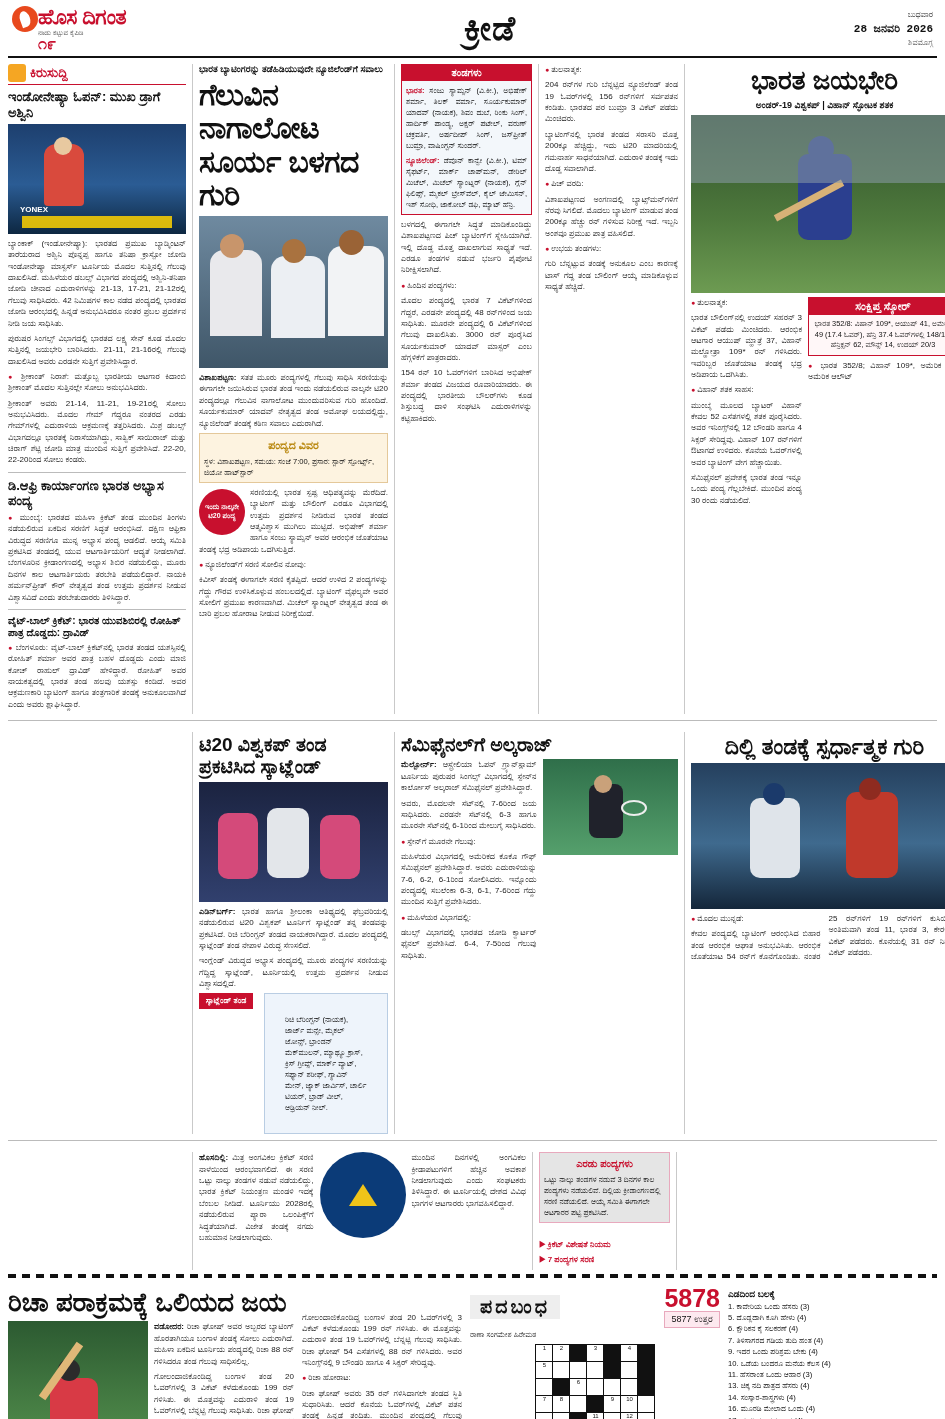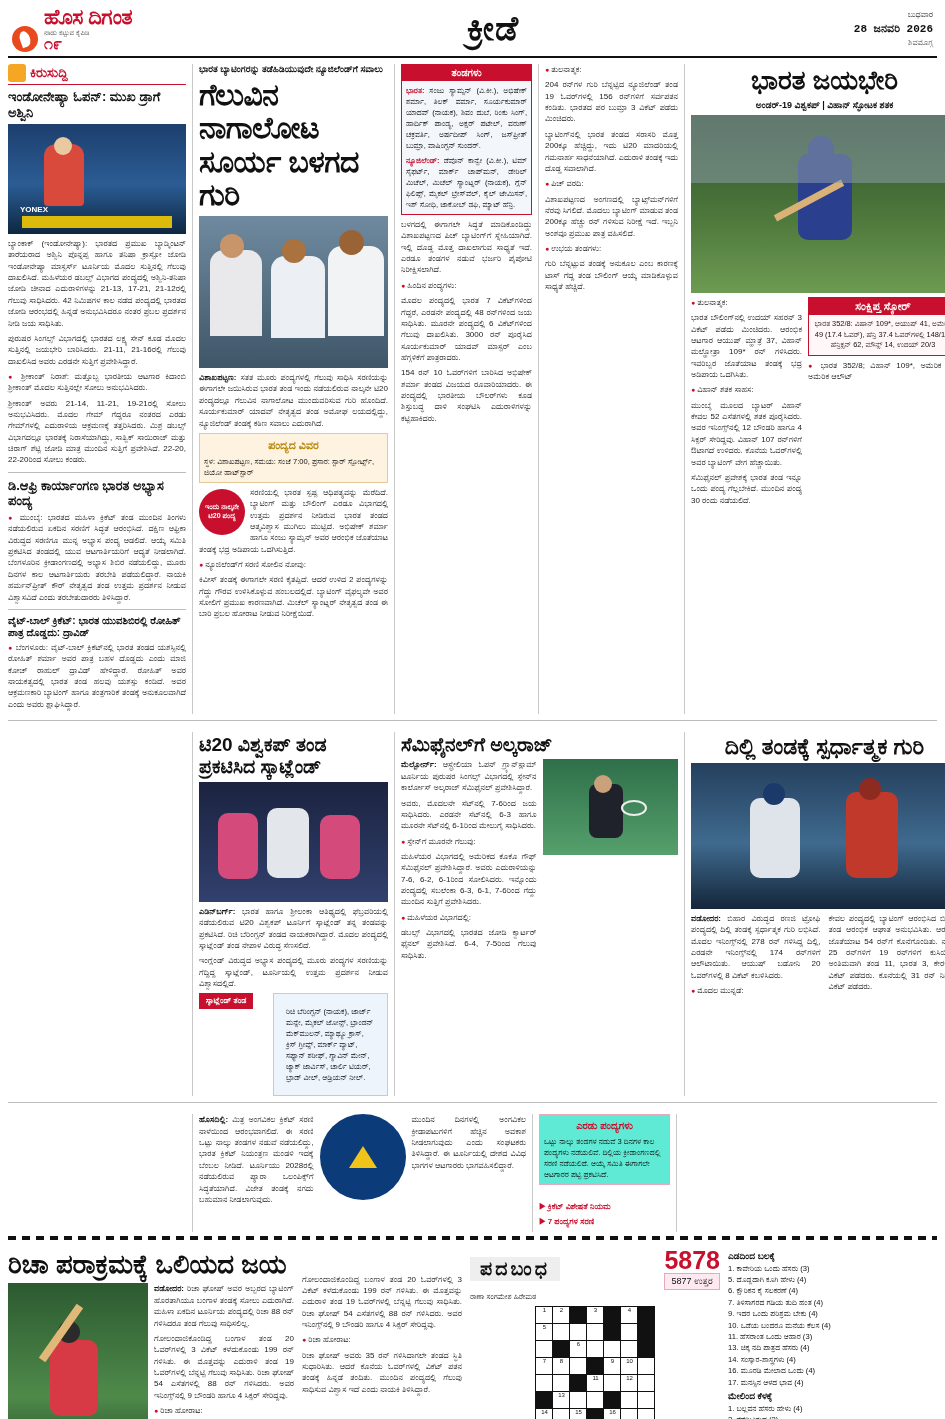--- a/index.html
+++ b/index.html
@@ -8,21 +8,21 @@
     width: 945px; height: 1419px;
     background: #ffffff;
     font-family: "Liberation Sans", sans-serif;
     color: #111;
     overflow: hidden;
   }
   .page { position: relative; width: 945px; height: 1419px; padding: 0 8px; }
 
   
   .masthead { display:flex; align-items:center; justify-content:space-between; padding:6px 4px 4px 4px; border-bottom:2px solid #111; }
-  .logo-block { display:flex; align-items:flex-end; gap:6px; }
+  .logo-block { display:flex; align-items:flex-start; }
   .logo-mark { width:26px; height:26px; border-radius:50%; background:#e8491d; position:relative; }
   .logo-mark:after{ content:""; position:absolute; left:8px; top:5px; width:10px; height:16px; background:#fff; border-radius:50% 50% 50% 0; transform:rotate(-20deg); }
   .logo-text { line-height:1; }
   .logo-name { font-size:21px; font-weight:bold; color:#c8102e; letter-spacing:-0.5px; }
   .logo-sub { font-size:7px; color:#444; margin-top:2px; }
   .logo-num { font-size:16px; font-weight:bold; color:#c8102e; }
   .section-title { font-size:34px; font-weight:bold; letter-spacing:1px; }
   .dateline { text-align:right; font-size:9px; line-height:1.5; }
   .dateline .d-day { font-size:8px; color:#333; }
   .dateline .d-date { font-size:11px; font-weight:bold;font-family:Liberation Mono, monospace; }
@@ -45,22 +45,22 @@
   .overline { font-size:9px; font-weight:bold; line-height:1.3; margin-bottom:2px; }
 
   .photo { width:100%; background:#7f8c9b; position:relative; overflow:hidden; }
 
   
   .box-red { border:1px solid #c8102e; }
   .box-red .bx-h { background:#c8102e; color:#fff; font-size:10px; font-weight:bold; text-align:center; padding:2px 0; }
   .box-red .bx-b { font-size:7.6px; line-height:1.45; padding:4px; text-align:justify; background:#f3f7fb; }
   .box-tan { background:#fdf3e0; border:1px solid #e4c89a; padding:4px; font-size:7.6px; line-height:1.45; }
   .box-tan .t-h { text-align:center; font-size:11px; font-weight:bold; color:#b8860b; margin-bottom:2px; }
-  .box-blue { background:#eef4fb; border:1px solid #b9cde3; padding:12px; font-size:7.6px; line-height:1.45; }
-  .box-pink { background:#5eead4; border:1px solid #e8a9bd; padding:4px; font-size:7.6px; line-height:1.45; }
+  .box-blue { background:#eef4fb; border:1px solid #b9cde3; padding:20px; font-size:7.6px; line-height:1.45; }
+  .box-pink { background:#e5e5e5; border:1px solid #e8a9bd; padding:4px; font-size:7.6px; line-height:1.45; }
 
   .stamp { background:#c8102e; color:#fff; border-radius:50%; width:46px; height:46px; display:flex; align-items:center; justify-content:center; text-align:center; font-size:7px; font-weight:bold; line-height:1.2; float:left; margin:2px 5px 2px 0; }
 
   .scorebox { border:1px solid #c8102e; margin-top:4px; }
   .scorebox .sb-h { background:#c8102e; color:#fff; text-align:center; font-size:11px; font-weight:bold; padding:2px; }
   .scorebox .sb-b { font-size:7.4px; line-height:1.45; padding:4px; text-align:center; background:#fff7f8; }
 
   .team-tag { display:inline-block; background:#c8102e; color:#fff; font-size:8px; font-weight:bold; padding:3px 5px; line-height:1.2; text-align:center; }
 
   .divider-h { border-top:1px solid #bbb; margin:6px 0 5px 0; }
@@ -237,21 +237,21 @@
       <h3 class="head-3" style="font-size:19px;">ಟಿ20 ವಿಶ್ವಕಪ್ ತಂಡ ಪ್ರಕಟಿಸಿದ ಸ್ಕಾಟ್ಲೆಂಡ್</h3>
       <div class="ph photo" style="height:120px;background:linear-gradient(180deg,#1b2340 0%,#31406e 100%);">
         <div style="position:absolute;left:10%;top:26%;width:40px;height:66px;background:#d44a7a;border-radius:10px;"></div>
         <div style="position:absolute;left:36%;top:22%;width:42px;height:70px;background:#e3e6ea;border-radius:10px;"></div>
         <div style="position:absolute;left:64%;top:28%;width:40px;height:64px;background:#d44a7a;border-radius:10px;"></div>
       </div>
       <div class="hl" style="margin-top:4px;">
         <p><b>ಎಡಿನ್‌ಬರ್ಗ್:</b> <span>ಭಾರತ ಹಾಗೂ ಶ್ರೀಲಂಕಾ ಆತಿಥ್ಯದಲ್ಲಿ ಫೆಬ್ರವರಿಯಲ್ಲಿ ನಡೆಯಲಿರುವ ಟಿ20 ವಿಶ್ವಕಪ್ ಟೂರ್ನಿಗೆ ಸ್ಕಾಟ್ಲೆಂಡ್ ತನ್ನ ತಂಡವನ್ನು ಪ್ರಕಟಿಸಿದೆ. ರಿಚಿ ಬೆರಿಂಗ್ಟನ್ ತಂಡದ ನಾಯಕರಾಗಿದ್ದಾರೆ. ಮೊದಲ ಪಂದ್ಯದಲ್ಲಿ ಸ್ಕಾಟ್ಲೆಂಡ್ ತಂಡ ನೇಪಾಳ ವಿರುದ್ಧ ಸೆಣಸಲಿದೆ.</span></p>
         <p>ಇಂಗ್ಲೆಂಡ್ ವಿರುದ್ಧದ ಅಭ್ಯಾಸ ಪಂದ್ಯದಲ್ಲಿ ಮೂರು ಪಂದ್ಯಗಳ ಸರಣಿಯನ್ನು ಗೆದ್ದಿದ್ದ ಸ್ಕಾಟ್ಲೆಂಡ್, ಟೂರ್ನಿಯಲ್ಲಿ ಉತ್ತಮ ಪ್ರದರ್ಶನ ನೀಡುವ ವಿಶ್ವಾಸದಲ್ಲಿದೆ.</p>
       </div>
-      <div style="display:flex;gap:20px;align-items:flex-start;">
+      <div style="display:flex;gap:11px;align-items:flex-start;">
         <div class="team-tag" style="width:54px;">ಸ್ಕಾಟ್ಲೆಂಡ್ ತಂಡ</div>
         <div class="box-blue" style="flex:1;">ರಿಚಿ ಬೆರಿಂಗ್ಟನ್ (ನಾಯಕ), ಜಾರ್ಜ್ ಮನ್ಸೇ, ಮೈಕಲ್ ಜೋನ್ಸ್, ಬ್ರಾಂಡನ್ ಮೆಕ್‌ಮುಲನ್, ಮ್ಯಾಥ್ಯೂ ಕ್ರಾಸ್, ಕ್ರಿಸ್ ಗ್ರೀವ್ಸ್, ಮಾರ್ಕ್ ವ್ಯಾಟ್, ಸಫ್ಯಾನ್ ಶರೀಫ್, ಗ್ಯಾವಿನ್ ಮೇನ್, ಜ್ಯಾಕ್ ಜಾರ್ವಿಸ್, ಚಾರ್ಲಿ ಟಿಯರ್, ಬ್ರಾಡ್ ವೀಲ್, ಆಡ್ರಿಯನ್ ನೀಲ್.</div>
       </div>
     </div>
 
     <div class="col rule-v" style="grid-column: 3 / span 2;">
       <h3 class="head-3" style="font-size:19px;">ಸೆಮಿಫೈನಲ್‌ಗೆ ಅಲ್ಕರಾಜ್</h3>
       <div style="display:grid;grid-template-columns: 1fr 1fr; gap:6px;">
         <div class="hl">
           <p><b>ಮೆಲ್ಬೋರ್ನ್:</b> <span>ಆಸ್ಟ್ರೇಲಿಯಾ ಓಪನ್ ಗ್ರ್ಯಾನ್‌ಸ್ಲಾಮ್ ಟೂರ್ನಿಯ ಪುರುಷರ ಸಿಂಗಲ್ಸ್ ವಿಭಾಗದಲ್ಲಿ ಸ್ಪೇನ್‌ನ ಕಾರ್ಲೋಸ್ ಅಲ್ಕರಾಜ್ ಸೆಮಿಫೈನಲ್ ಪ್ರವೇಶಿಸಿದ್ದಾರೆ.</span></p>
@@ -273,21 +273,20 @@
 
     <div class="col rule-v" style="grid-column: 5 / span 2;">
       <h3 class="head-3" style="font-size:22px;text-align:center;">ದಿಲ್ಲಿ ತಂಡಕ್ಕೆ ಸ್ಪರ್ಧಾತ್ಮಕ ಗುರಿ</h3>
       <div class="ph photo" style="height:146px;background:linear-gradient(180deg,#25405e 0%,#3f6a8e 55%,#14263a 100%);">
         <div style="position:absolute;left:22%;top:24%;width:50px;height:80px;background:#dfe4ea;border-radius:10px;"></div>
         <div style="position:absolute;left:27%;top:14%;width:22px;height:22px;border-radius:50%;background:#1b3a6b;"></div>
         <div style="position:absolute;left:58%;top:20%;width:52px;height:86px;background:#c0392b;border-radius:10px;"></div>
         <div style="position:absolute;left:63%;top:10%;width:22px;height:22px;border-radius:50%;background:#8e2b20;"></div>
       </div>
       <div class="hl" style="margin-top:4px;column-count:2;column-gap:8px;">
-        <p><b>ವಡೋದರ:</b> <span>ಬಿಹಾರ ವಿರುದ್ಧದ ರಣಜಿ ಟ್ರೋಫಿ ಪಂದ್ಯದಲ್ಲಿ ದಿಲ್ಲಿ ತಂಡಕ್ಕೆ ಸ್ಪರ್ಧಾತ್ಮಕ ಗುರಿ ಲಭಿಸಿದೆ. ಮೊದಲ ಇನಿಂಗ್ಸ್‌ನಲ್ಲಿ 278 ರನ್ ಗಳಿಸಿದ್ದ ದಿಲ್ಲಿ, ಎರಡನೇ ಇನಿಂಗ್ಸ್‌ನಲ್ಲಿ 174 ರನ್‌ಗಳಿಗೆ ಆಲೌಟಾಯಿತು. ಆಯುಷ್ ಬಡೋನಿ 20 ಓವರ್‌ಗಳಲ್ಲಿ 8 ವಿಕೆಟ್ ಕಬಳಿಸಿದರು.</span></p>
         <p class="dotk">ಮೊದಲ ಮುನ್ನಡೆ:</p>
         <p>ಕೇವಲ ಪಂದ್ಯದಲ್ಲಿ ಬ್ಯಾಟಿಂಗ್ ಆರಂಭಿಸಿದ ಬಿಹಾರ ತಂಡ ಆರಂಭಿಕ ಆಘಾತ ಅನುಭವಿಸಿತು. ಆರಂಭಿಕ ಜೊತೆಯಾಟ 54 ರನ್‌ಗೆ ಕೊನೆಗೊಂಡಿತು. ನಂತರ 25 ರನ್‌ಗಳಿಗೆ 19 ರನ್‌ಗಳಿಗೆ ಕುಸಿಯಿತು. ಅಂತಿಮವಾಗಿ ತಂಡ 11, ಭಾರತ 3, ಕೇರಳ 4 ವಿಕೆಟ್ ಪಡೆದರು. ಕೊನೆಯಲ್ಲಿ 31 ರನ್ ನಿಡಿ 4 ವಿಕೆಟ್ ಪಡೆದರು.</p>
       </div>
     </div>
   </div>
 
   <div class="divider-h"></div>
 
   <div class="grid" style="grid-template-columns: 178px 334px 138px 260px;">
     <div class="col"></div>

